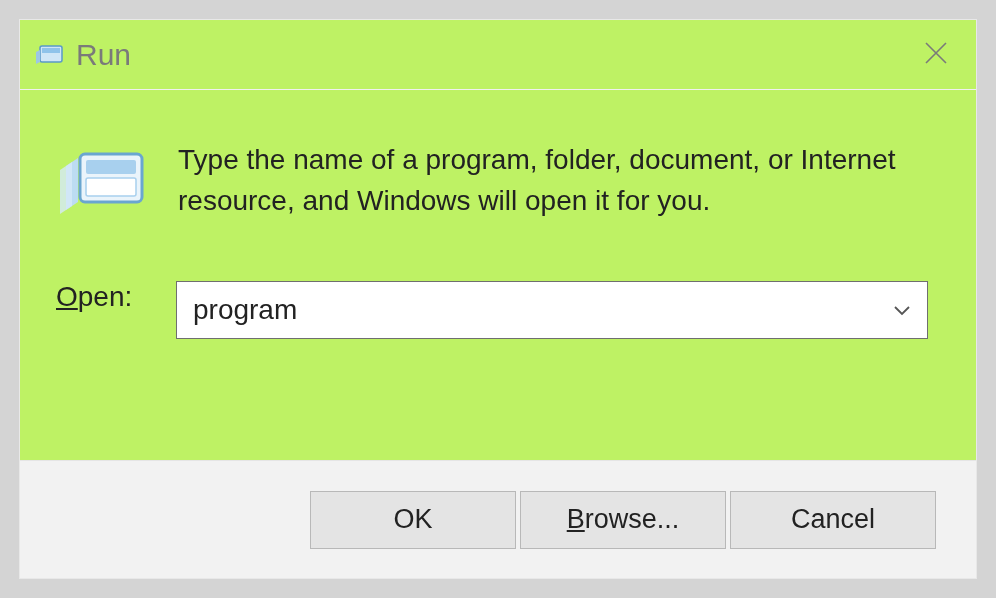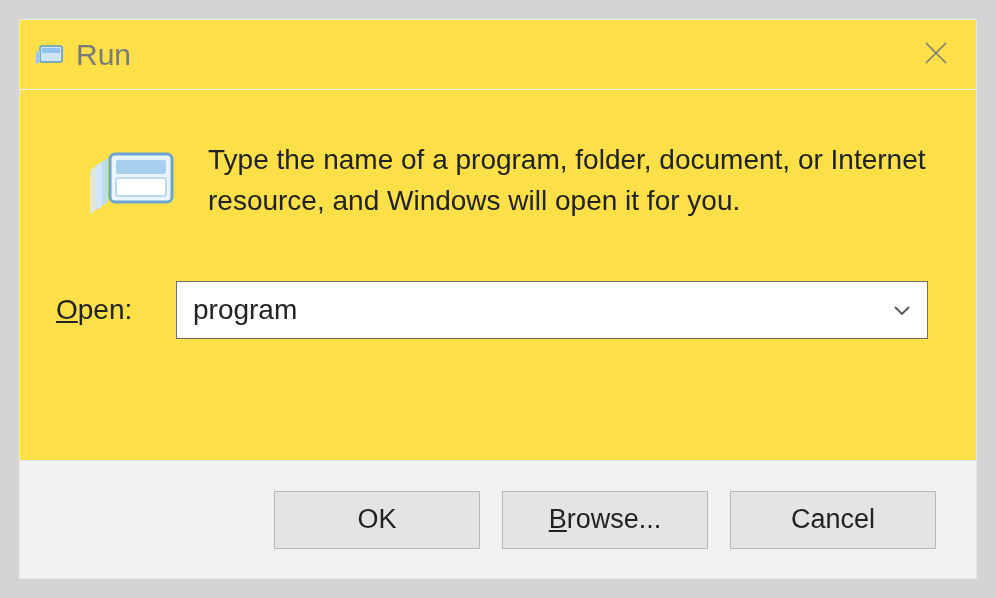--- a/index.html
+++ b/index.html
@@ -9,21 +9,21 @@
     width: 996px;
     height: 598px;
     display: flex;
     align-items: center;
     justify-content: center;
     padding: 20px;
   }
   .dialog {
     width: 956px;
     height: 558px;
-    background: #fde047;
+    background: #bef264;
     display: flex;
     flex-direction: column;
     box-shadow: 0 0 0 1px #e8e8e8;
   }
   .titlebar {
     height: 70px;
     display: flex;
     align-items: center;
     padding: 0 18px 0 16px;
     border-bottom: 1px solid #f0f0f0;
@@ -54,38 +54,37 @@
     flex: 1;
     padding: 50px 48px 0 36px;
     display: flex;
     flex-direction: column;
   }
   .desc-row {
     display: flex;
     align-items: flex-start;
     gap: 30px;
     margin-bottom: 60px;
-    justify-content: flex-end;
   }
   .big-icon {
     width: 92px;
     height: 72px;
     flex-shrink: 0;
     margin-top: 4px;
   }
   .description {
     font-size: 28px;
     color: #222;
     line-height: 1.45;
     font-weight: 400;
     max-width: 720px;
   }
   .open-row {
     display: flex;
-    align-items: center;
+    align-items: flex-start;
     gap: 28px;
   }
   .open-label {
     font-size: 28px;
     color: #222;
     min-width: 92px;
   }
   .open-label .ul { text-decoration: underline; }
   .combo {
     flex: 1;
@@ -105,21 +104,21 @@
     width: 22px;
     height: 22px;
     color: #555;
   }
   .footer {
     height: 118px;
     background: #f2f2f2;
     display: flex;
     align-items: center;
     justify-content: flex-end;
-    gap: 22px;
+    gap: 4px;
     padding: 0 40px;
     border-top: 1px solid #e5e5e5;
   }
   .btn {
     width: 206px;
     height: 58px;
     background: #e4e4e4;
     border: 1.5px solid #b8b8b8;
     display: flex;
     align-items: center;

